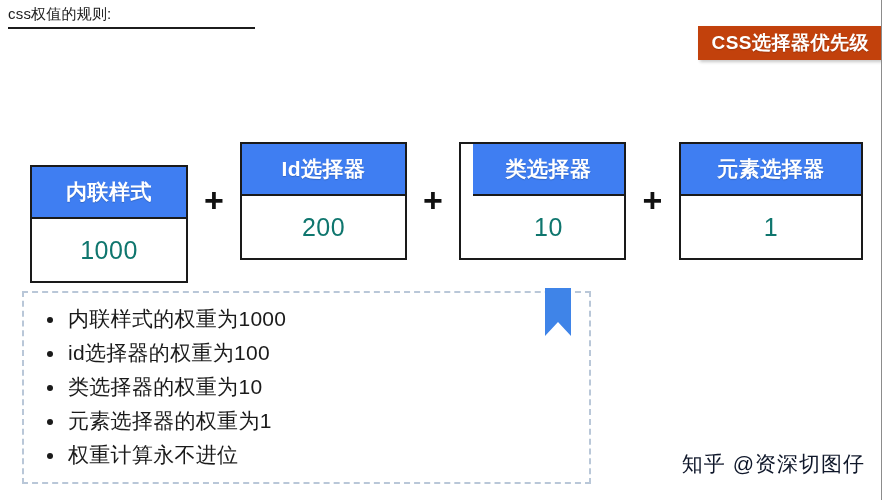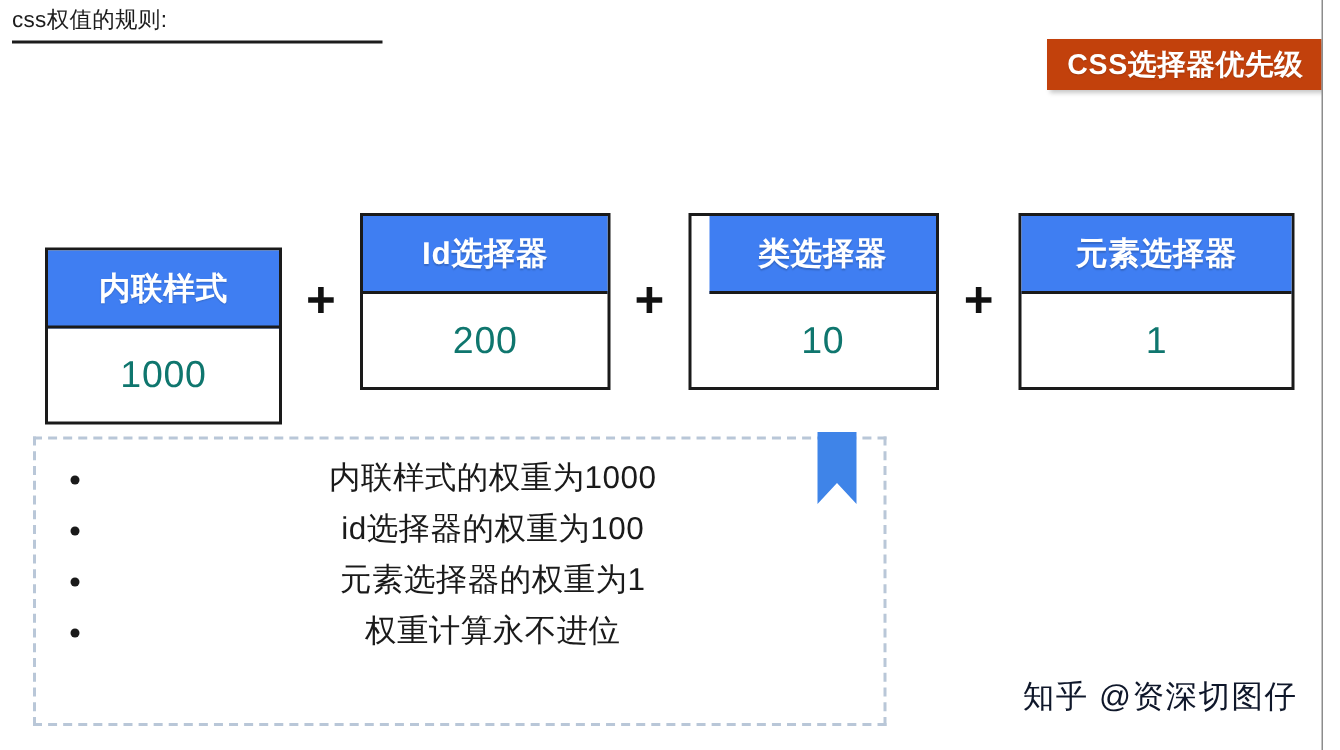--- a/index.html
+++ b/index.html
@@ -161,21 +161,20 @@
     list-style: none;
   }
   .list-items li {
     position: relative;
     font-size: 21px;
     color: #1a1a1a;
     line-height: 34px;
     padding-left: 26px;
     white-space: nowrap;
     letter-spacing: 0.3px;
-    text-align: center;
   }
   .list-items li::before {
     content: "";
     position: absolute;
     left: 5px;
     top: 15px;
     width: 6px;
     height: 6px;
     border-radius: 50%;
     background: #1a1a1a;
@@ -244,20 +243,21 @@
       <div class="spec-box-head">元素选择器</div>
       <div class="spec-box-value">1</div>
     </div>
 
   </div>
 
   <div class="list-panel">
     <ul class="list-items">
       <li>内联样式的权重为1000</li>
       <li>id选择器的权重为100</li>
+      <li>类选择器的权重为10</li>
       <li>元素选择器的权重为1</li>
       <li>权重计算永不进位</li>
     </ul>
   </div>
 
   <div class="bookmark-icon">
     <svg width="30" height="48" viewBox="0 0 30 48" xmlns="http://www.w3.org/2000/svg">
       <path d="M2 0 H28 V48 L15 34 L2 48 Z" fill="#3f84e8"></path>
     </svg>
   </div>

